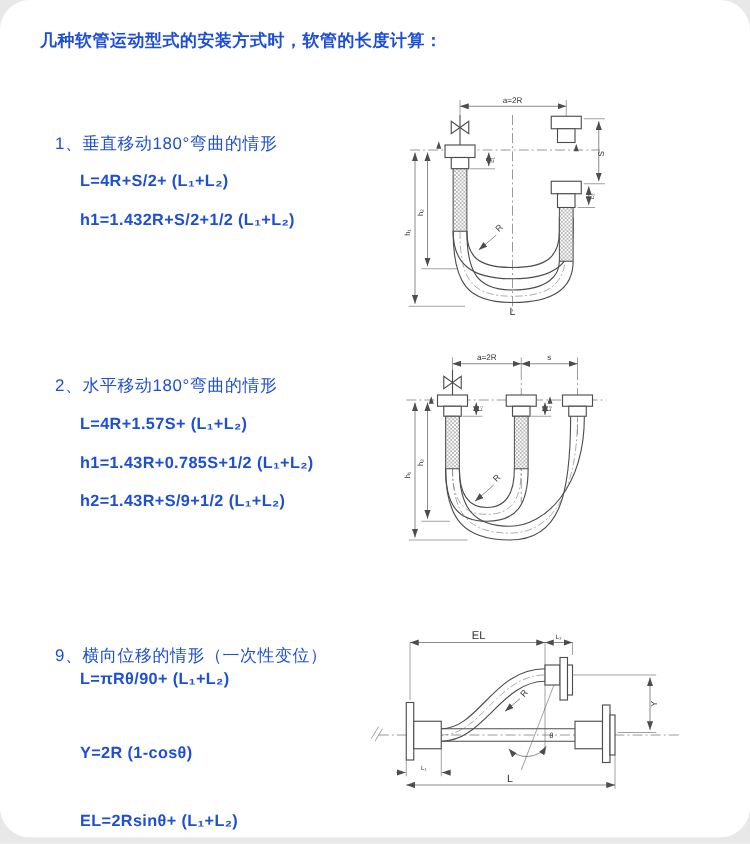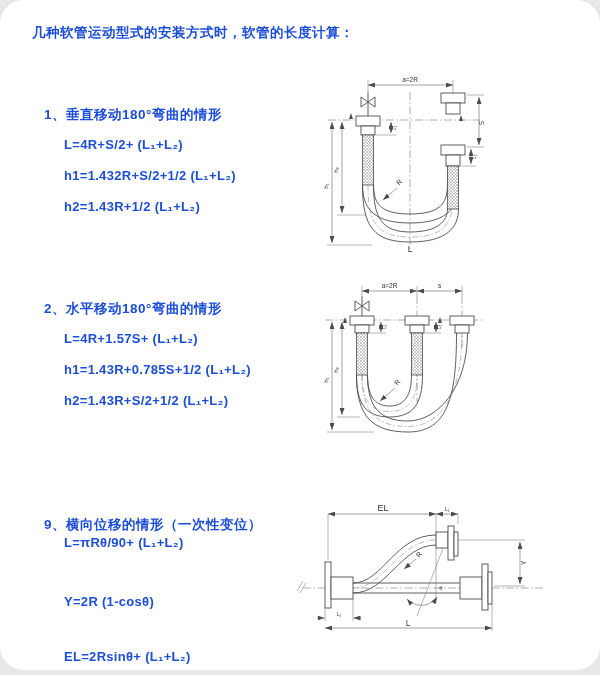--- a/index.html
+++ b/index.html
@@ -12,21 +12,21 @@
     overflow:hidden;
     margin:0 auto;
     border-radius:24px;
   }
   .doc-title{
     position:absolute;left:32px;top:24px;
     font-size:13.5px;font-weight:bold;letter-spacing:.5px;
   }
   .sec-heading{
     position:absolute;left:44px;
-    font-size:13.5px;font-weight:bold;letter-spacing:.5px;
+    font-size:13.5px;font-weight:normal;letter-spacing:.5px;
   }
   .formula{
     position:absolute;left:64px;
     font-size:13px;font-weight:700;letter-spacing:.3px;
     white-space:pre;
   }
   .diagram{position:absolute;}
   svg{display:block;}
   svg text{
     font-family:"Liberation Sans","DejaVu Sans",sans-serif;
@@ -43,26 +43,25 @@
 </head>
 <body>
 
 <div class="page">
 
   <div class="doc-title">几种软管运动型式的安装方式时，软管的长度计算：</div>
 
   <div class="sec-heading" style="top:106px;">1、垂直移动180°弯曲的情形</div>
   <div class="formula" style="top:137px;">L=4R+S/2+ (L₁+L₂)</div>
   <div class="formula" style="top:168px;">h1=1.432R+S/2+1/2 (L₁+L₂)</div>
-  <div class="formula" style="top:199px;">h2=1.43R+1/2 (L₁+L₂)</div>
 
   <div class="sec-heading" style="top:300px;">2、水平移动180°弯曲的情形</div>
   <div class="formula" style="top:331px;">L=4R+1.57S+ (L₁+L₂)</div>
   <div class="formula" style="top:362px;">h1=1.43R+0.785S+1/2 (L₁+L₂)</div>
-  <div class="formula" style="top:393px;">h2=1.43R+S/2+1/2 (L₁+L₂)</div>
+  <div class="formula" style="top:393px;">h2=1.43R+S/9+1/2 (L₁+L₂)</div>
 
   <div class="sec-heading" style="top:516px;">9、横向位移的情形（一次性变位）</div>
   <div class="formula" style="top:535px;">L=πRθ/90+ (L₁+L₂)</div>
   <div class="formula" style="top:578px;margin-top:16px;">Y=2R (1-cosθ)</div>
   <div class="formula" style="top:609px;margin-top:40px;">EL=2Rsinθ+ (L₁+L₂)</div>
 
   <div class="diagram" style="left:310px;top:74px;">
     <svg width="235" height="182" viewBox="0 0 235 182">
       <defs>
         <marker id="m1" markerUnits="userSpaceOnUse" markerWidth="7" markerHeight="5" refX="7" refY="2.5" orient="auto-start-reverse">

